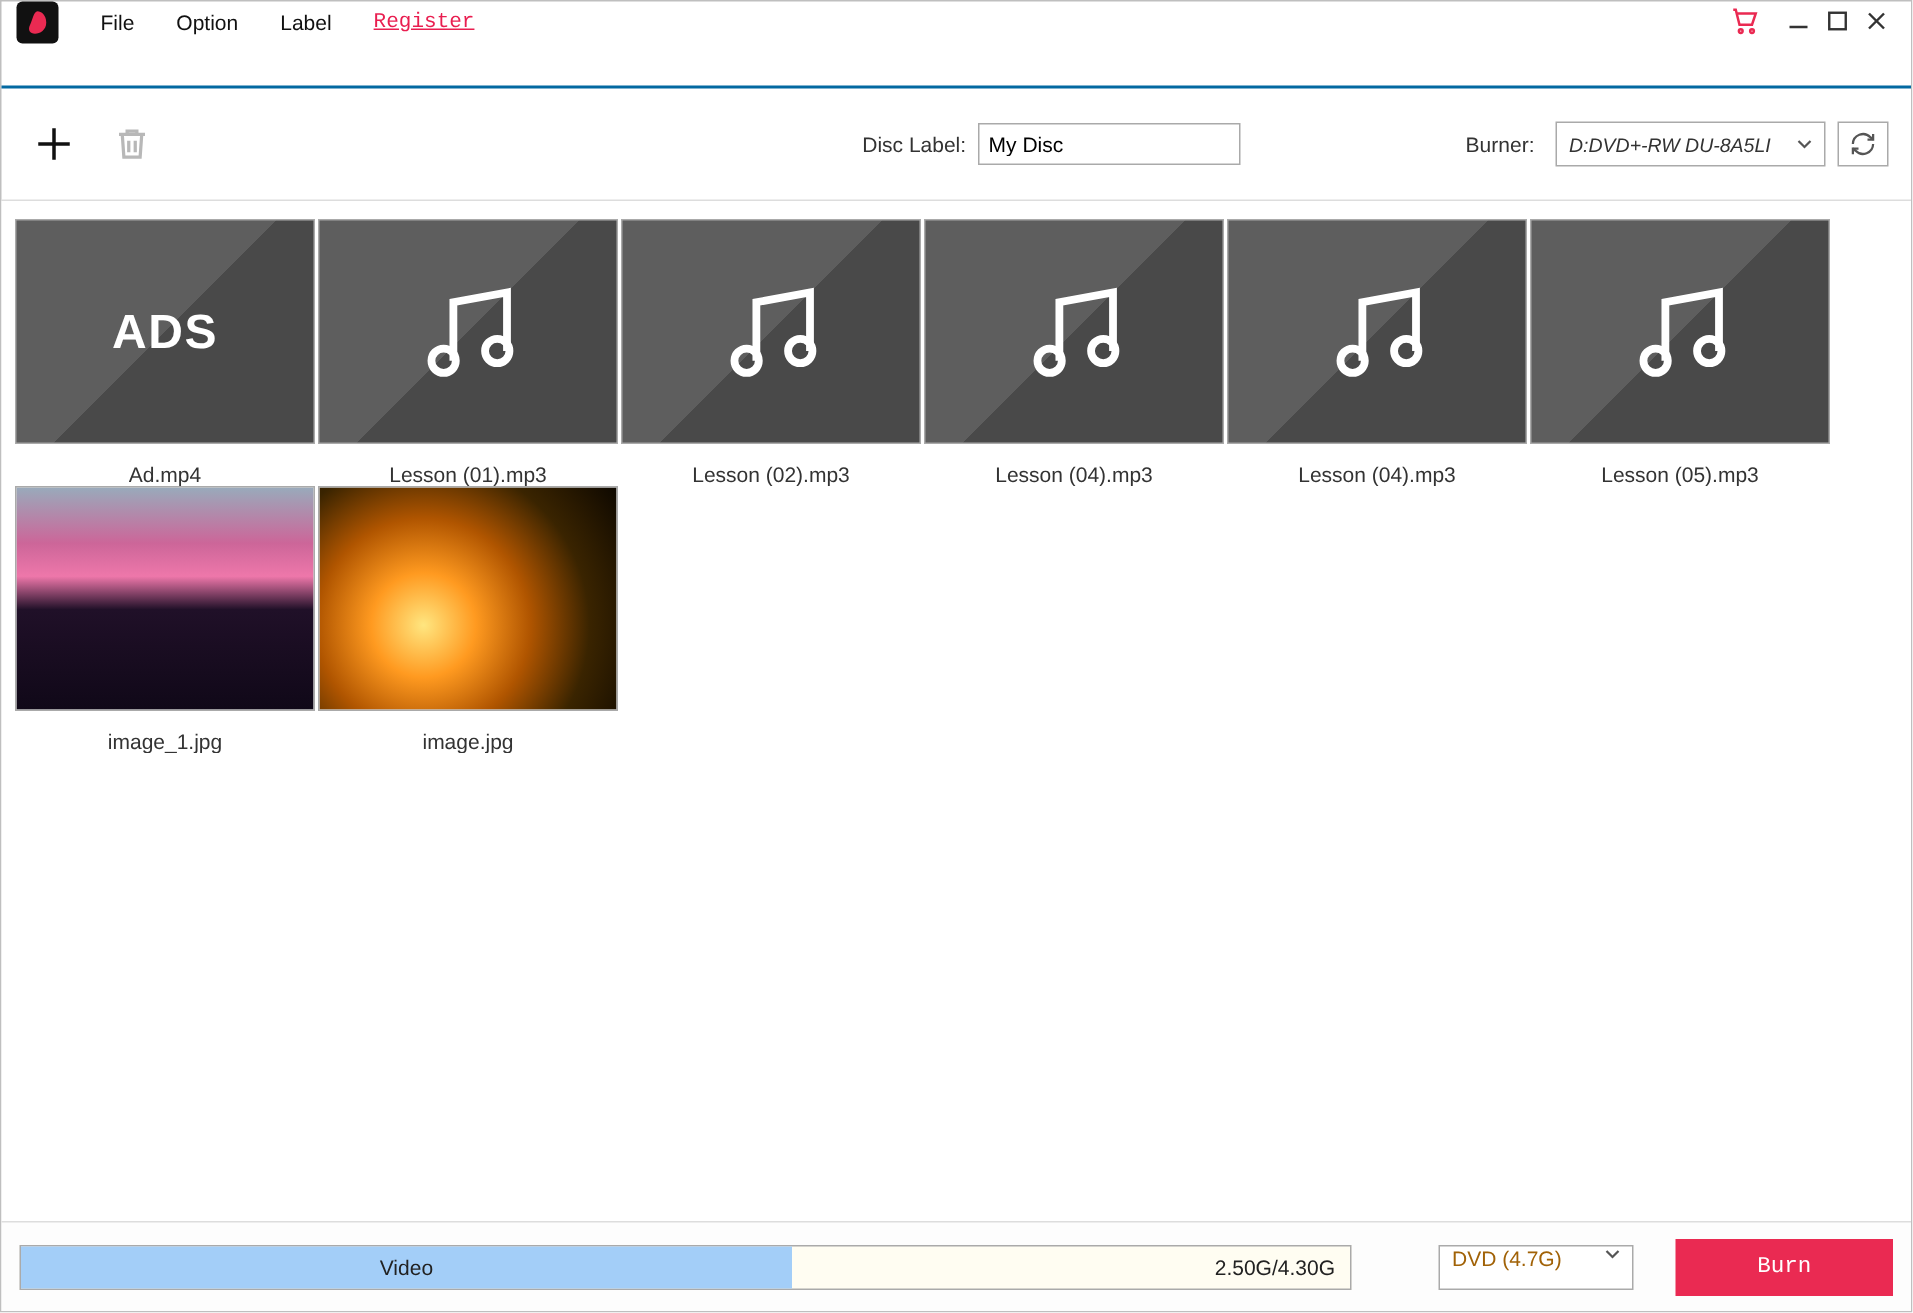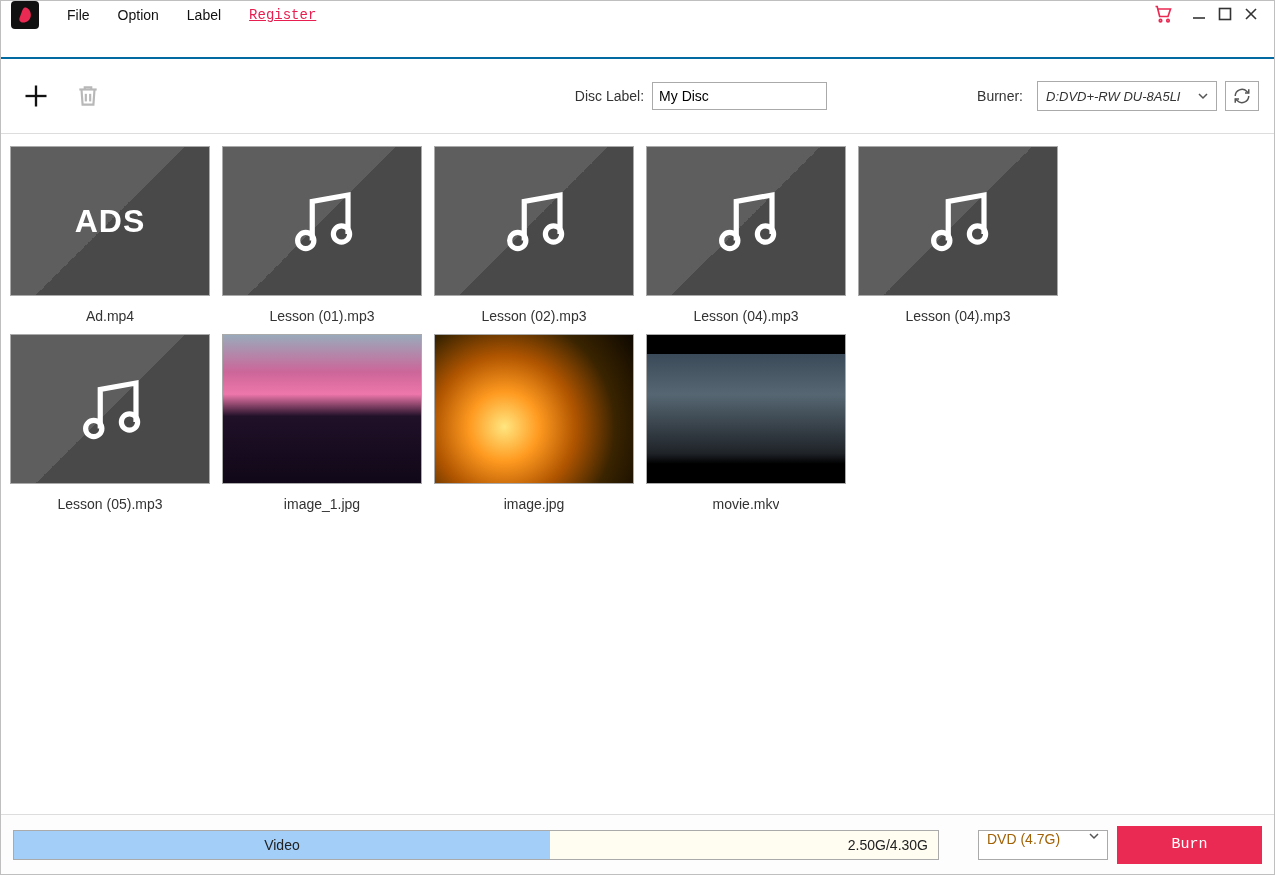--- a/index.html
+++ b/index.html
@@ -19,29 +19,29 @@
   .tool-btn { width:40px; height:40px; display:flex; align-items:center; justify-content:center; margin-right:12px; }
   .tool-btn.disabled svg { stroke:#b8b8b8; }
   .tool-spacer { flex:1; }
   .disc-label-lbl { font-size:14px; color:#333; margin-right:8px; }
   .disc-label-input { width:175px; height:28px; border:1px solid #aaa; padding:2px 6px; font-size:14px; }
   .burner-lbl { font-size:14px; color:#333; margin-left:150px; margin-right:14px; }
   .burner-select { width:180px; height:30px; border:1px solid #aaa; display:flex; align-items:center; justify-content:space-between; padding:0 8px; font-size:13px; color:#333; background:#fff;font-style:italic;}
   .refresh-btn { width:34px; height:30px; border:1px solid #aaa; margin-left:8px; display:flex; align-items:center; justify-content:center; }
   
   .mainarea { flex:1; overflow:auto; padding:12px 8px; background:#ffffff;}
-  .grid { display:flex; flex-wrap:wrap; gap:10px; }
+  .grid { display:flex; flex-wrap:wrap; }
   .item { width:202px; display:flex; flex-direction:column; align-items:center; }
   .thumb { width:200px; height:150px; border:1px solid #aaa; background:#595959; position:relative; overflow:hidden; display:flex; align-items:center; justify-content:center;}
   .thumb::before { content:''; position:absolute; inset:0; background:linear-gradient(135deg, rgba(255,255,255,0.03) 50%, rgba(0,0,0,0.18) 50%); pointer-events:none;}
   .thumb-ads-text { font-size:32px; font-weight:800; color:#fff; letter-spacing:1px; z-index:1;}
   .music-icon { z-index:1; }
   .filename { font-size:14px; color:#333; margin-top:12px; text-align:center; max-width:200px; white-space:nowrap; overflow:hidden; text-overflow:ellipsis; }
   
-  .footer { height:60px; border-top:1px solid #ddd; display:flex; align-items:center; padding:0 12px; gap:9px; background:#fdfdfd;}
+  .footer { height:60px; border-top:1px solid #ddd; display:flex; align-items:center; padding:0 12px; gap:28px; background:#fdfdfd;}
   .progress { flex:1; height:30px; border:1px solid #aaa; display:flex; position:relative; background:#fffdf2; margin-right:30px;}
   .progress-fill { background:#a3cef8; height:100%; display:flex; align-items:center; justify-content:center; font-size:14px; color:#222;}
   .progress-empty { flex:1; display:flex; align-items:center; justify-content:flex-end; padding-right:10px; font-size:14px; color:#222;}
   .disc-select { width:130px; height:30px; border:1px solid #aaa; display:flex; align-items:flex-start; justify-content:space-between; padding:0 8px; font-size:14px; color:#a16207; background:#fff;}
   .burn-btn { width:145px; height:38px; background:#ea2a52; color:#fff; font-size:15px; display:flex; align-items:center; justify-content:center; border:none;font-family:Liberation Mono, monospace;}
   svg { display:block; }
   
   .thumb-img1 {background: linear-gradient(to bottom, #9ab 0%, #c69 25%, #e7a 40%, #201028 55%, #100818 100%);}
   .thumb-img2 {background: radial-gradient(circle at 35% 62%, #ffe680 0%, #ff9a20 22%, #b05500 45%, #3a2400 70%, #0e0800 100%);}
   .thumb-movie {background: linear-gradient(to bottom, #000 0%, #000 13%, #3b4a58 13%, #566773 40%, #1f2328 80%, #000 87%, #000 100%);}
@@ -183,24 +183,20 @@
           <div class="filename">Lesson (05).mp3</div>
         </div>
         <div class="item">
           <div class="thumb thumb-img1"></div>
           <div class="filename">image_1.jpg</div>
         </div>
         <div class="item">
           <div class="thumb thumb-img2"></div>
           <div class="filename">image.jpg</div>
         </div>
-        <div class="item">
-          <div class="thumb thumb-movie"></div>
-          <div class="filename">movie.mkv</div>
-        </div>
       </div>
   </div>
 
   <div class="footer">
     <div class="progress">
       <div class="progress-fill" id="progress-fill" style="width: 58%;">
         <span>Video</span>
       </div>
       <div class="progress-empty">
         <span id="capacity-text">2.50G/4.30G</span>

